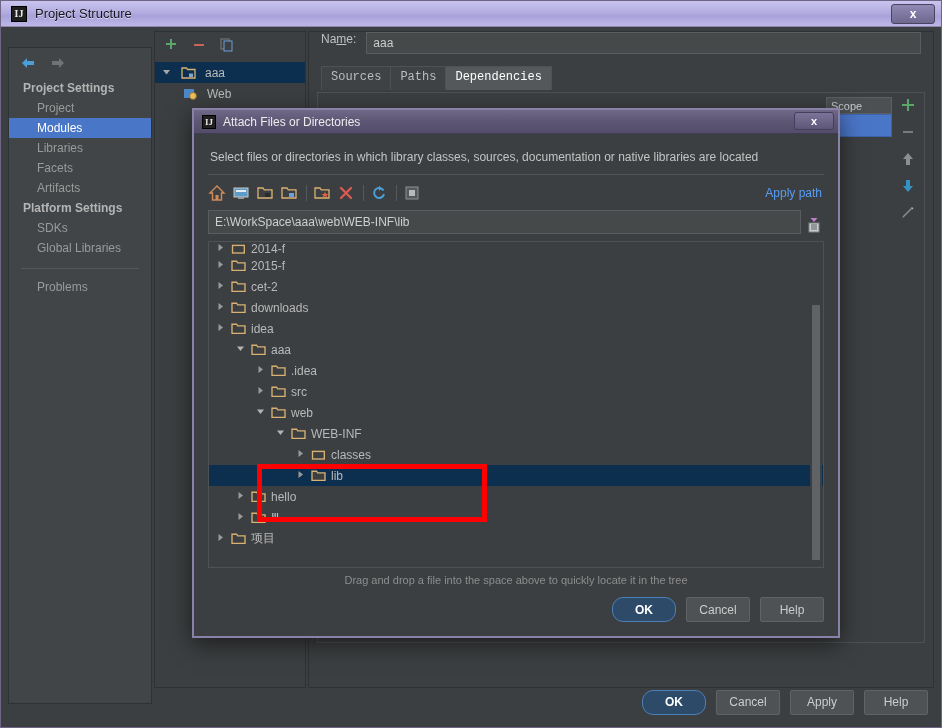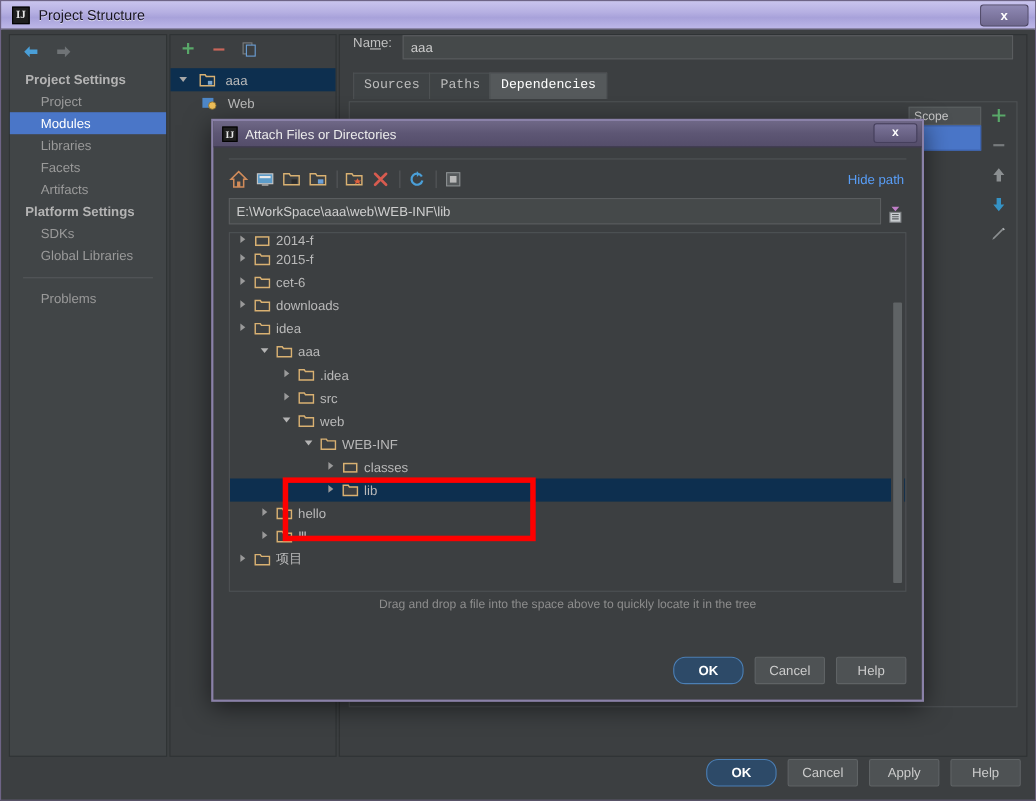--- a/index.html
+++ b/index.html
@@ -54,21 +54,21 @@
   }
 
   .ps-body {
     position: absolute; left: 1px; top: 26px;
     width: 938px; height: 699px;
     background: #3c3f41;
   }
 
   
   .ps-sidebar {
-    position: absolute; left: 6px; top: 4px;
+    position: absolute; left: 6px; top: 20px;
     width: 144px; height: 657px;
     background: #414547;
     border: 1px solid #2f3234;
   }
   .nav-toolbar { height: 30px; display: flex; align-items: center; padding-left: 10px; gap: 12px; }
   .arrow-ico { width: 18px; height: 16px; cursor: pointer; }
   .sb-group {
     color: #b4b4b4; font-weight: bold; font-size: 12px;
     padding: 3px 0 3px 14px;
   }
@@ -377,20 +377,21 @@
 
   <div class="att-window">
 
     <div class="att-titlebar">
       <div class="att-title-icon">IJ</div>
       <div class="att-title-text">Attach Files or Directories</div>
       <div class="att-close">x</div>
     </div>
 
     <div class="att-body">
+      <div class="att-desc">Select files or directories in which library classes, sources, documentation or native libraries are located</div>
       <div class="att-hr"></div>
 
       <div class="att-toolbar">
         <span class="tbi">
           <svg width="18" height="18" viewBox="0 0 18 18">
             <path d="M9 2 L16 9 L13.5 9 L13.5 16 L4.5 16 L4.5 9 L2 9 Z" fill="none" stroke="#d08b5a" stroke-width="1.4"></path>
             <rect x="7.5" y="11" width="3" height="5" fill="#d08b5a"></rect>
           </svg>
         </span>
         <span class="tbi">
@@ -431,21 +432,21 @@
             <path d="M9 1.5 L9 7 L11.5 4.5 Z" fill="#4a9fd8"></path>
           </svg>
         </span>
         <span class="tb-div"></span>
         <span class="tbi">
           <svg width="18" height="18" viewBox="0 0 18 18">
             <rect x="3" y="3" width="12" height="12" fill="#55595b" stroke="#8d9193" stroke-width="1"></rect>
             <rect x="6" y="6" width="6" height="6" fill="#b9b9b9"></rect>
           </svg>
         </span>
-        <span class="hide-path">Hide path</span>
+        <span class="hide-path">Apply path</span>
       </div>
 
       <div class="path-row">
         <span class="path-input">E:\WorkSpace\aaa\web\WEB-INF\lib</span>
         <span class="paste-btn">
           <svg width="20" height="24" viewBox="0 0 20 24">
             <path d="M10 2 L10 8 L13.5 8 L10 12 L6.5 8 L10 8 Z" fill="#c07ec8"></path>
             <rect x="5" y="13" width="10" height="9" fill="#c9cdd0" stroke="#7d8184" stroke-width="1"></rect>
             <path d="M7 15h6 M7 17h6 M7 19h6" stroke="#5a5e60" stroke-width="1"></path>
           </svg>
@@ -475,21 +476,21 @@
               <span>2015-f</span>
             </div>
             <div class="tree-row">
               <span style="flex: 0 0 6px; height: 1px;"></span>
               <span class="tw"><svg width="11" height="11" viewBox="0 0 11 11">
                   <path d="M3.5 2 L8 5.5 L3.5 9 Z" fill="#9a9a9a"></path>
                 </svg></span>
               <span class="fi"><svg width="15" height="13" viewBox="0 0 15 13">
                   <path d="M1 2.2h4.6l1.1 1.6H14V11.4H1z" fill="#3c3f41" stroke="#d9b172" stroke-width="1.35"></path>
                 </svg></span>
-              <span>cet-6</span>
+              <span>cet-2</span>
             </div>
             <div class="tree-row">
               <span style="flex: 0 0 6px; height: 1px;"></span>
               <span class="tw"><svg width="11" height="11" viewBox="0 0 11 11">
                   <path d="M3.5 2 L8 5.5 L3.5 9 Z" fill="#9a9a9a"></path>
                 </svg></span>
               <span class="fi"><svg width="15" height="13" viewBox="0 0 15 13">
                   <path d="M1 2.2h4.6l1.1 1.6H14V11.4H1z" fill="#3c3f41" stroke="#d9b172" stroke-width="1.35"></path>
                 </svg></span>
               <span>downloads</span>

